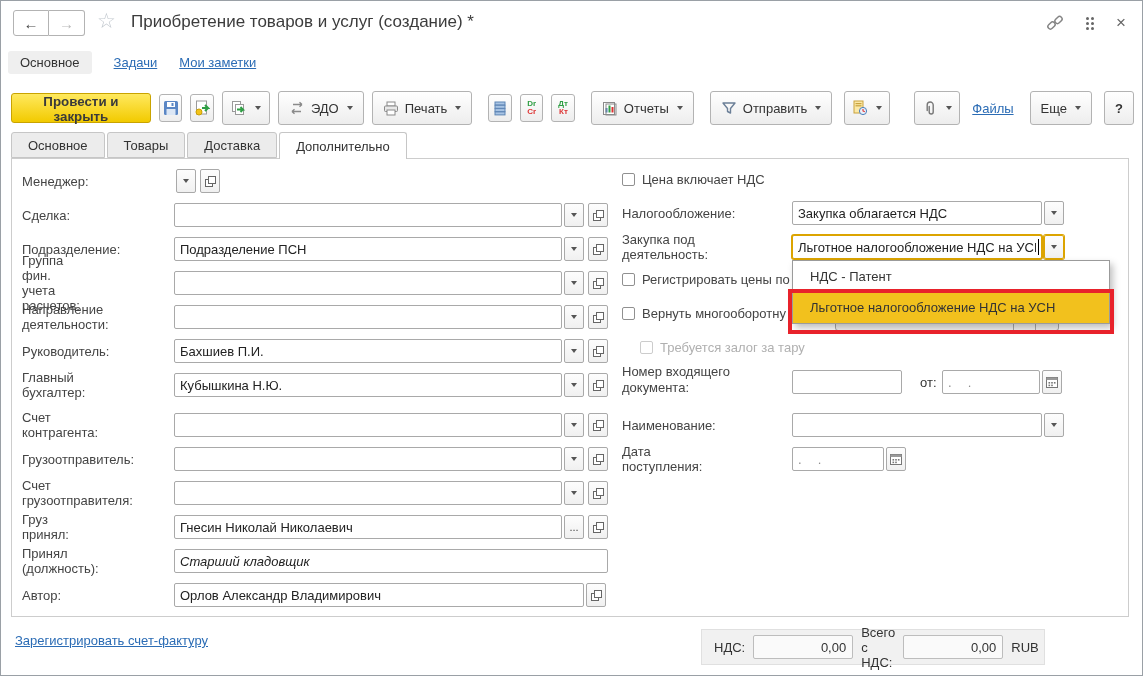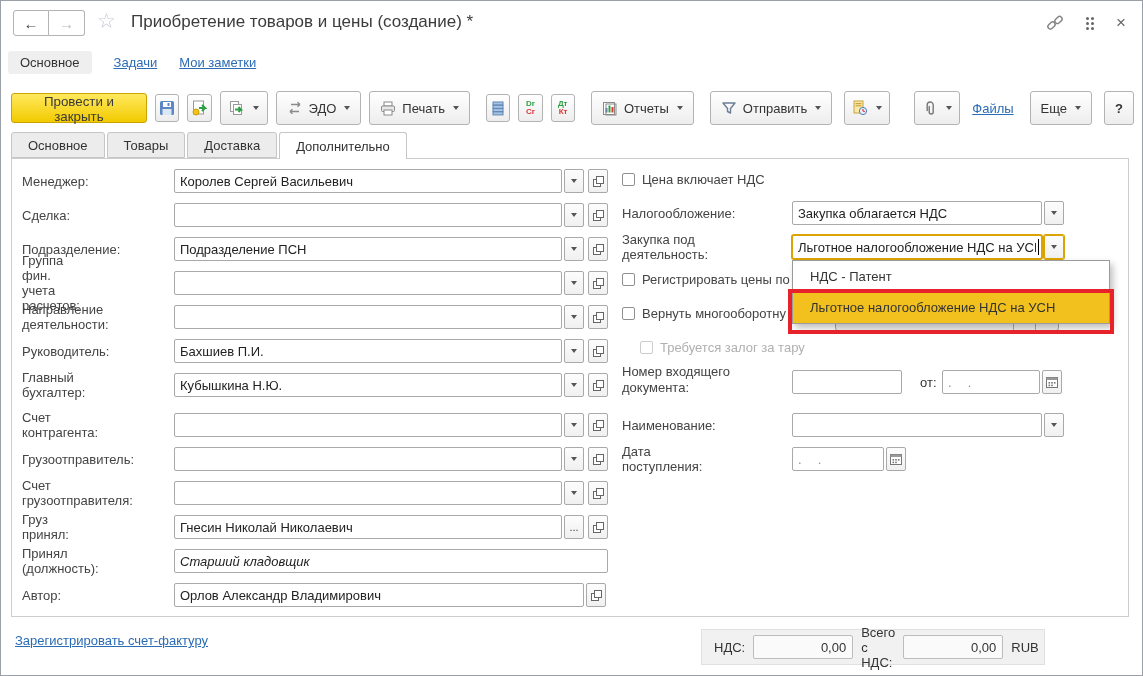--- a/index.html
+++ b/index.html
@@ -36,21 +36,21 @@
   a.lnk { color:#2b6cb5; text-decoration:underline; cursor:pointer; }
   
   .toolbar { position:absolute; left:10px; top:90px; right:8px; display:flex; align-items:center; }
   .btn {
     height:28px; border:1px solid #b3b3b3; border-radius:3px; cursor:pointer;
     background:linear-gradient(#ffffff,#ededed); color:#333; font-size:13px;
     display:inline-flex; align-items:center; justify-content:center; gap:6px; padding:16px 10px;
   }
   .btn.iconb { width:34px; padding:0; }
   .btn-yellow {
-    height:30px; padding:0 24px; font-weight:400; color:#3a3a3a;
+    height:30px; padding:0 24px; font-weight:700; color:#3a3a3a;
     background:linear-gradient(#ffe95e,#f2ca00); border:1px solid #c9a300; border-radius:3px;
   }
   .cardn { width:0; height:0; border-left:3.5px solid transparent; border-right:3.5px solid transparent; border-top:4px solid #555; margin-left:2px; }
   .tb-gap8{margin-left:8px;} .tb-gap12{margin-left:12px;} .tb-gap16{margin-left:16px;} .tb-gap24{margin-left:24px;}
   .dc { font-size:8px; font-weight:700; line-height:8px; text-align:left; }
   .dc .g{ color:#2f9e44; display:block; text-align:right;}
   .dc .r{ color:#d33; display:block; text-align:right; margin-top:0px;}
   .qbtn { width:30px; font-weight:700; }
   
   .doctabs { position:absolute; left:10px; top:131px; display:flex; z-index:3; }
@@ -117,21 +117,21 @@
   <div class="hdr">
     <div class="navgrp">
       <div class="navbtn back">
           <span>←</span>
         </div>
       <div class="navbtn fwd">
           <span>→</span>
         </div>
     </div>
     <div class="star">☆</div>
-    <div class="title">Приобретение товаров и цены (создание) *</div>
+    <div class="title">Приобретение товаров и услуг (создание) *</div>
     <div class="hdr-icons">
       <span class="hicon">
         <svg class="icon-svg" width="18" height="18" viewBox="0 0 18 18">
             <g fill="none" stroke="#858585" stroke-width="1.5">
               <rect x="1.5" y="9" width="8" height="5" rx="2.5" transform="rotate(-45 5.5 11.5)"></rect>
               <rect x="8.5" y="3.5" width="8" height="5" rx="2.5" transform="rotate(-45 12.5 6)"></rect>
             </g>
           </svg>
       </span>
       <span class="hicon dots6">
@@ -300,21 +300,20 @@
     <div class="dtab">Товары</div>
     <div class="dtab">Доставка</div>
     <div class="dtab active">Дополнительно</div>
   </div>
 
   <div class="panel">
 
     <div class="frow" style="top:10px">
       <span class="flabel">Менеджер:</span>
       <span class="fctrl" style="left:162px">
-        <input class="fin w388" value="Королев Сергей Васильевич" style="">
         <button class="fbtn">
             <span class="tri"></span>
           </button>
         <button class="fbtn">
             <svg width="11" height="11" viewBox="0 0 11 11">
               <g fill="#fff" stroke="#666">
                 <rect x="0.5" y="3.5" width="7" height="7"></rect>
                 <rect x="3.5" y="0.5" width="7" height="7"></rect>
               </g>
             </svg>

